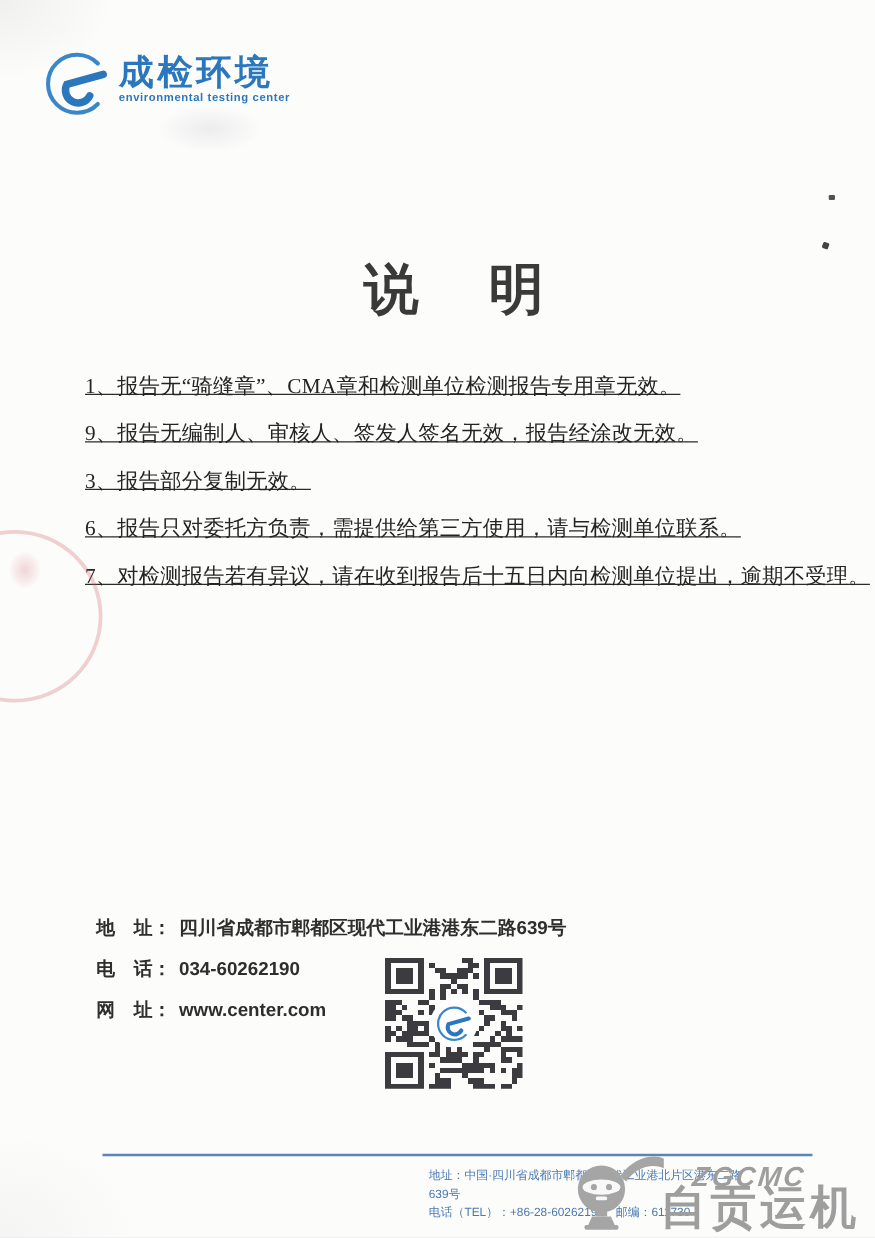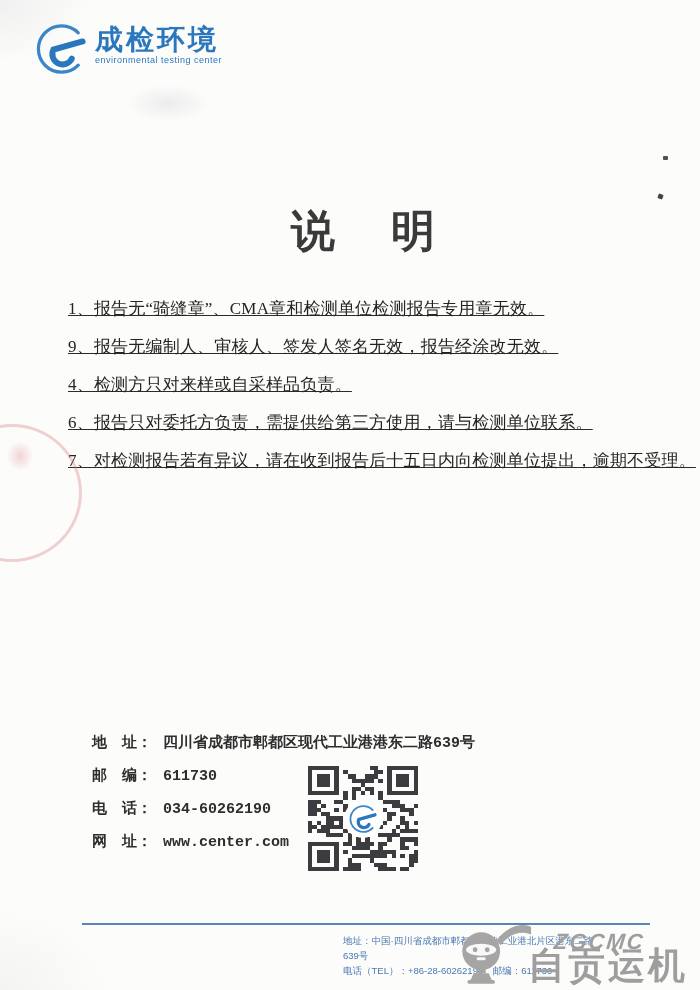--- a/index.html
+++ b/index.html
@@ -4,40 +4,40 @@
 <style>
   html,body{margin:0;padding:0;background:#e8e8e8;}
   .page{position:relative;width:700px;height:990px;margin:0 auto;overflow:hidden;
     background:
       radial-gradient(130px 90px at 0% 0%, rgba(150,150,155,.12), transparent 70%),
       radial-gradient(160px 120px at 0% 100%, rgba(150,150,155,.08), transparent 70%),
       #fcfcfb;
     font-family:"Liberation Serif","DejaVu Serif",serif;color:#2b2b2b;}
 
   
-  .logo{position:absolute;left:34px;top:22px;display:flex;gap:7px;align-items:flex-start;}
+  .logo{position:absolute;left:34px;top:40px;display:flex;gap:7px;align-items:flex-start;}
   .logo .mark{width:54px;height:54px;}
   .logo-text{padding-top:3px;font-family:"Liberation Sans","DejaVu Sans",sans-serif;color:#2b77bd;}
   .brand-cn{font-weight:bold;font-size:28px;letter-spacing:3px;line-height:1.05;}
-  .brand-en{font-weight:normal;font-size:9px;letter-spacing:.5px;margin-top:1px;}
+  .brand-en{font-weight:bold;font-size:9px;letter-spacing:.5px;margin-top:1px;}
   .smudge{position:absolute;left:126px;top:84px;width:84px;height:38px;
     background:radial-gradient(closest-side,rgba(125,125,140,.12),transparent);}
 
   
   .title{position:absolute;top:186px;left:0;width:100%;text-align:center;margin:16px;
     font-size:44px;font-weight:600;letter-spacing:6px;color:#3a3a3a;}
 
   
   .notes{position:absolute;left:68px;top:299px;right:10px;text-decoration:underline;}
   .notes p{margin:0 0 19px 0;font-size:17px;line-height:19px;white-space:nowrap;
     letter-spacing:.2px;color:#242424;}
 
   
-  .contact{position:absolute;left:92px;top:733px;
-    font-family:Liberation Mono, monospace;}
+  .contact{position:absolute;left:77px;top:733px;
+    font-family:Liberation Sans, sans-serif;}
   .contact .row{height:20px;margin-bottom:13px;font-size:15px;font-weight:600;color:#2e2e2e;}
   .contact .label{display:inline-block;min-width:62px;}
 
   
   .qr{position:absolute;left:308px;top:766px;width:110px;height:105px;}
   .qr svg.qr-grid{width:100%;height:100%;display:block;}
   .qr-logo{position:absolute;left:50%;top:50%;width:38px;height:38px;margin:-19px 0 0 -19px;
     background:#fff;border-radius:50%;display:flex;align-items:center;justify-content:center;}
   .qr-logo svg{width:30px;height:30px;}
 
@@ -92,33 +92,29 @@
       <div class="brand-en">environmental testing center</div>
     </div>
   </div>
   <div class="smudge"></div>
 
   <h1 class="title">说　明</h1>
 
   <div class="notes">
     <p>1、报告无“骑缝章”、CMA章和检测单位检测报告专用章无效。</p>
     <p>9、报告无编制人、审核人、签发人签名无效，报告经涂改无效。</p>
-    <p>4、检测方只对来样或自采样品负责。</p>
+    <p>3、报告部分复制无效。</p>
     <p>6、报告只对委托方负责，需提供给第三方使用，请与检测单位联系。</p>
     <p>7、对检测报告若有异议，请在收到报告后十五日内向检测单位提出，逾期不受理。</p>
   </div>
 
   <div class="contact">
     <div class="row">
       <span class="label">地　址：</span>
       <span class="value">四川省成都市郫都区现代工业港港东二路639号</span>
-    </div>
-    <div class="row">
-      <span class="label">邮　编：</span>
-      <span class="value">611730</span>
     </div>
     <div class="row">
       <span class="label">电　话：</span>
       <span class="value">034-60262190</span>
     </div>
     <div class="row">
       <span class="label">网　址：</span>
       <span class="value">www.center.com</span>
     </div>
   </div>

